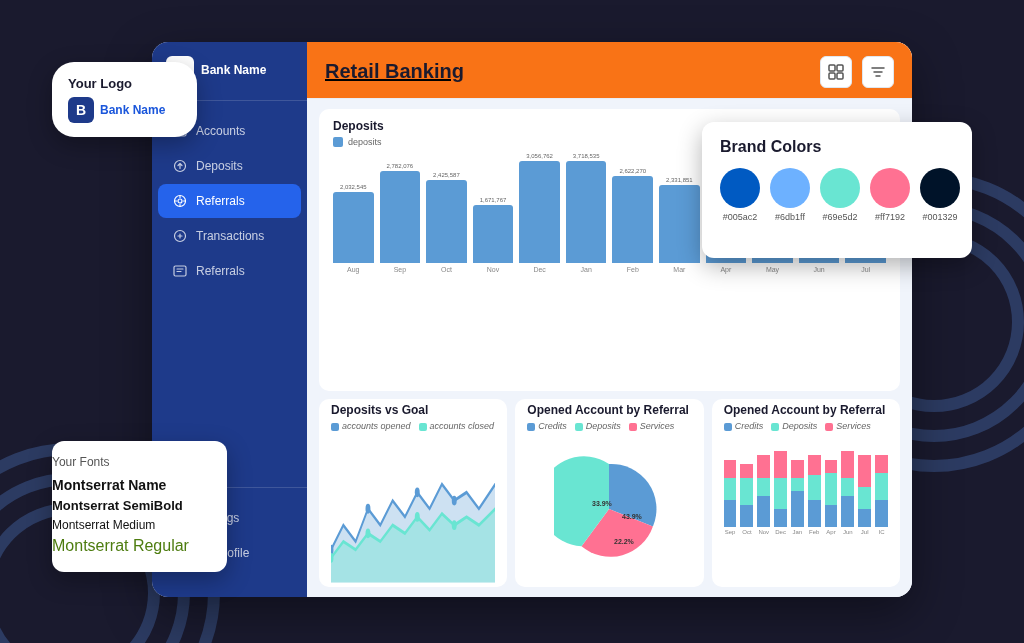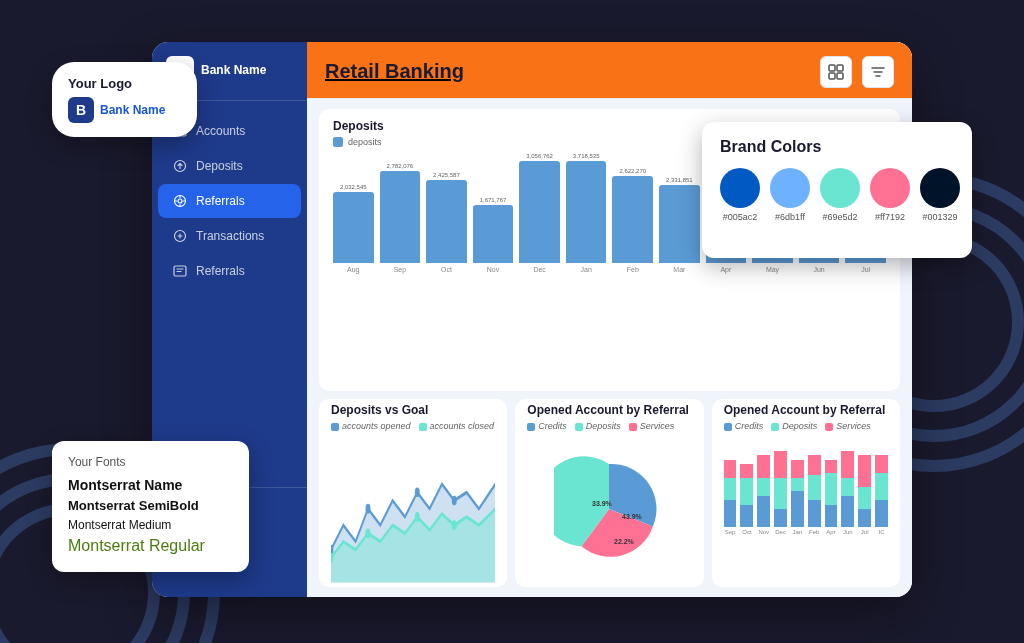--- a/index.html
+++ b/index.html
@@ -91,24 +91,24 @@
       color: #1a56db;
     }
 
     
     .fonts-card {
       position: absolute;
       left: 0;
       bottom: 30px;
       background: white;
       border-radius: 12px;
-      padding: 14px 16px;
+      padding: 14px 0;
       box-shadow: 0 8px 24px rgba(0,0,0,0.3);
       z-index: 10;
-      width: 197px;
+      width: 175px;
     }
     .fonts-card .fonts-label {
       font-size: 12px;
       color: #555;
       margin-bottom: 6px;
     }
     .font-bold { font-weight: 900; font-size: 14px; color: #111; line-height: 1.5; }
     .font-semibold { font-weight: 700; font-size: 13px; color: #111; line-height: 1.5; }
     .font-medium { font-weight: 500; font-size: 12px; color: #111; line-height: 1.5; }
     .font-regular { font-weight: 400; font-size: 16px; color: #4d7c0f; line-height: 1.5; }

